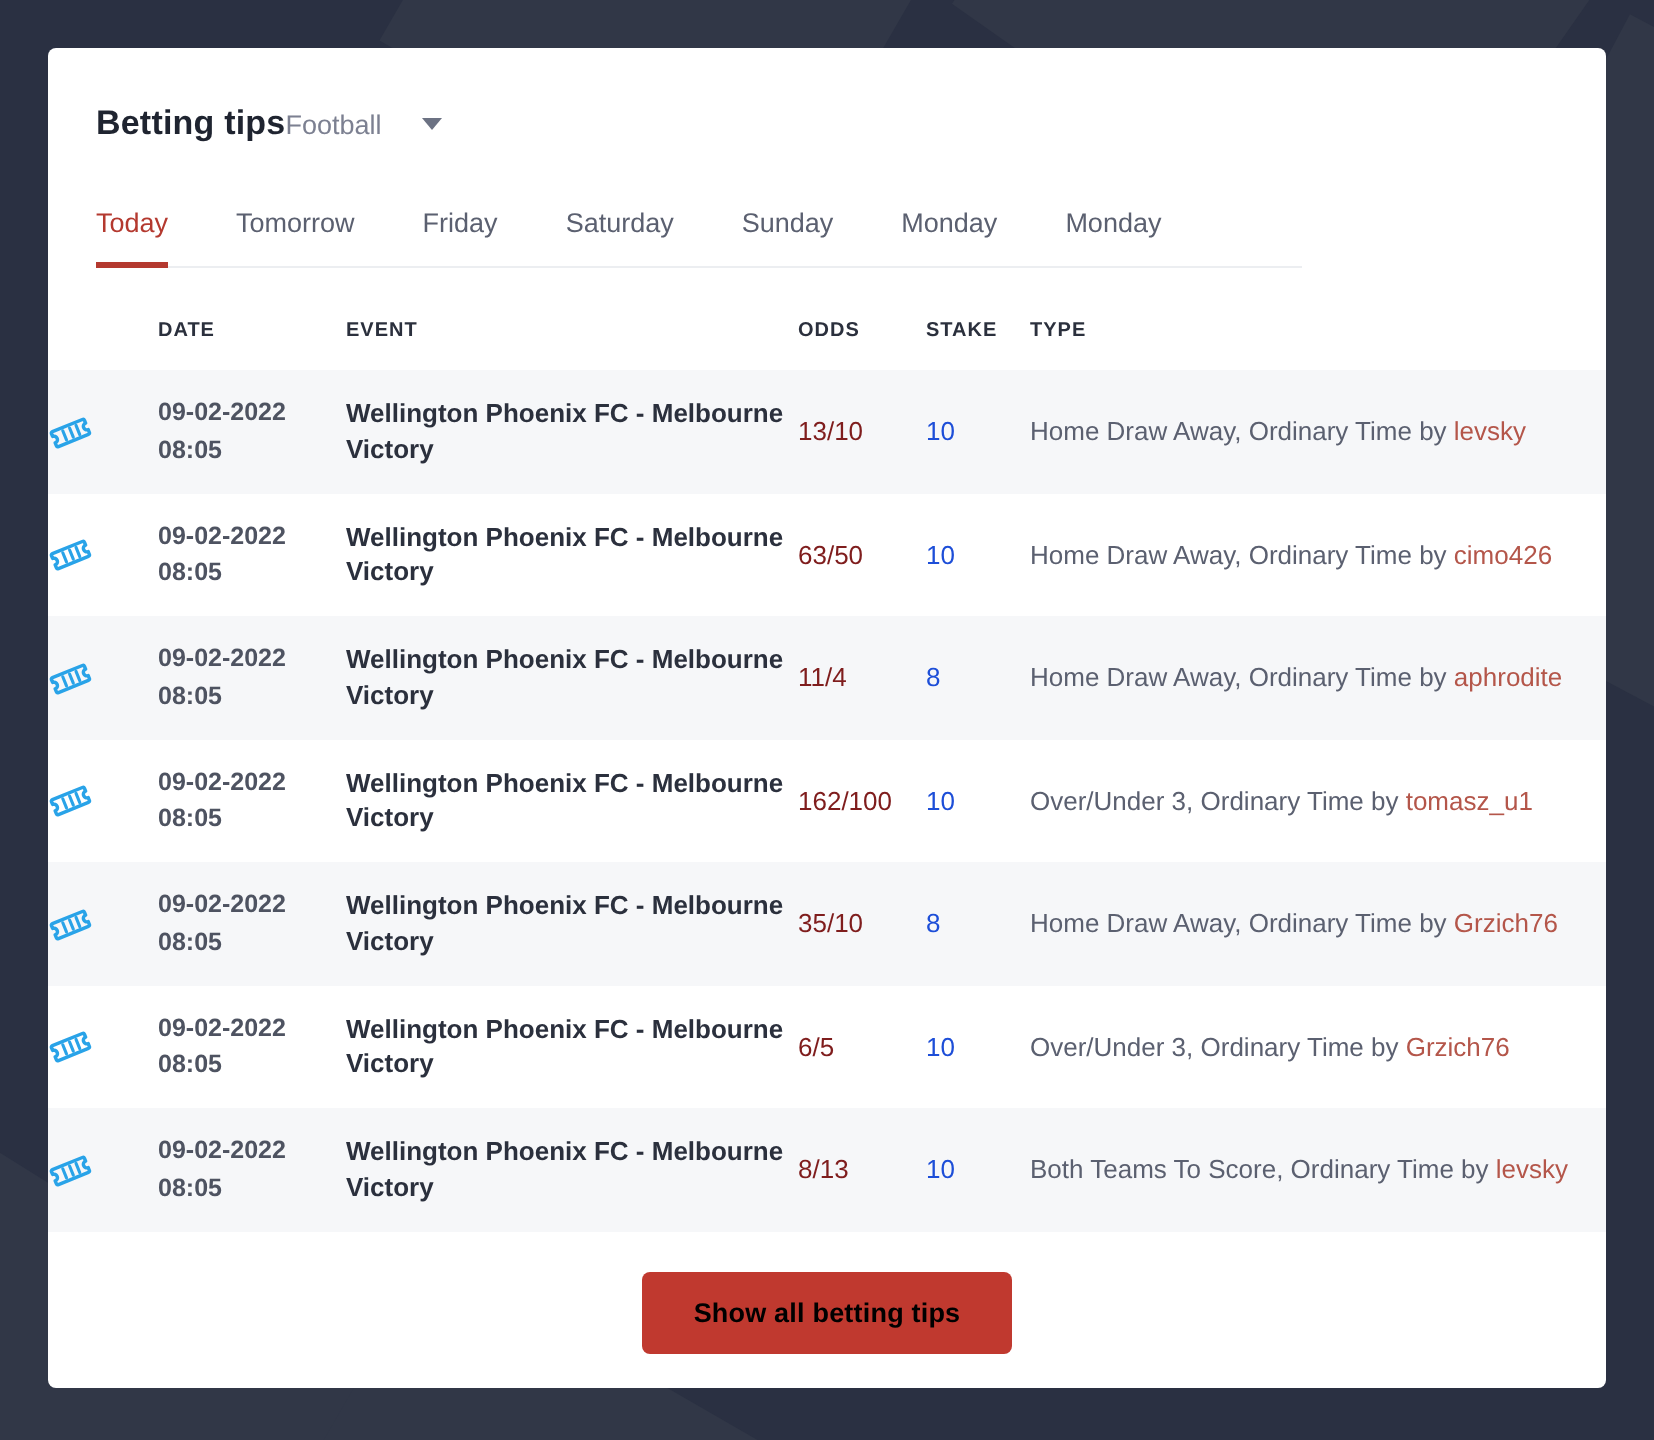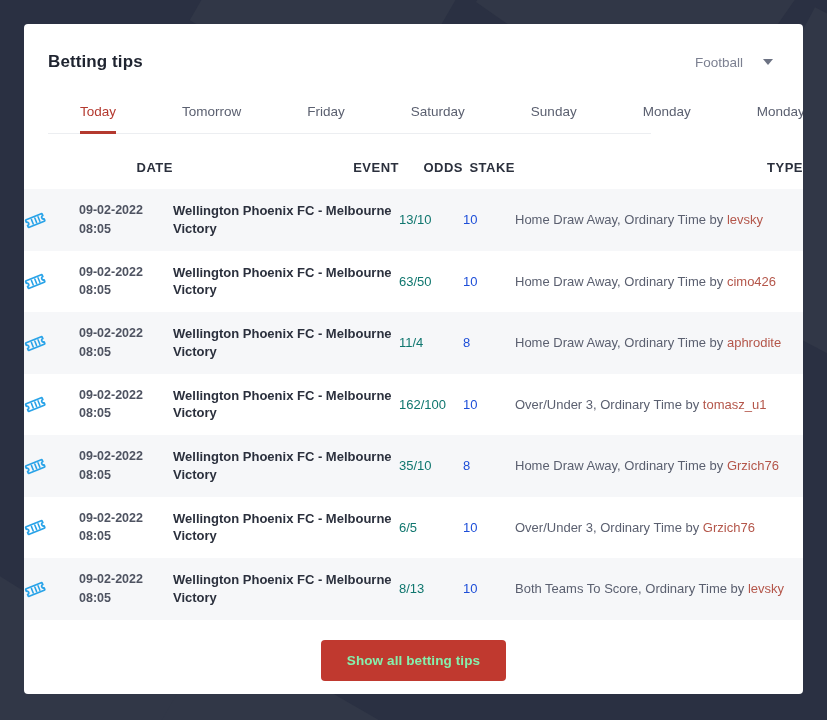--- a/index.html
+++ b/index.html
@@ -62,21 +62,20 @@
     background: #ffffff;
     border-radius: 4px;
     z-index: 1;
     overflow: hidden;
   }
 
   
   #card-header {
     display: flex;
     align-items: center;
-    justify-content: space-between;
     padding: 28px 24px 0 24px;
   }
 
   #page-title {
     font-size: 17px;
     font-weight: bold;
     color: #1f2430;
     letter-spacing: 0.1px;
   }
 
@@ -109,41 +108,40 @@
   }
   .tab {
     font-size: 13.5px;
     color: #5b6070;
     padding: 6px 0 12px 0;
     margin-right: 34px;
     cursor: pointer;
     white-space: nowrap;
     border-bottom: 3px solid transparent;
     margin-bottom: -1px;
-    margin-left: 32px;
   }
   .tab:last-child { margin-right: 0; }
   .tab.active {
     color: #b4392f;
     border-bottom-color: #b4392f;
   }
 
   
   #tips-table {
     width: 100%;
     border-collapse: collapse;
     table-layout: fixed;
     margin-top: 12px;
   }
   #tips-table th {
-    font-size: 13px;
+    font-size: 10px;
     font-weight: bold;
     color: #2b303d;
     letter-spacing: 0.5px;
-    text-align: right;
+    text-align: left;
     padding: 14px 0 14px 0;
     vertical-align: middle;
   }
   #tips-table td {
     vertical-align: middle;
     padding: 12px 0;
   }
 
   .col-icon  { width: 55px; }
   .col-date  { width: 94px; }
@@ -174,21 +172,21 @@
   }
   td.c-event {
     font-size: 13px;
     font-weight: bold;
     color: #2b303d;
     line-height: 1.35;
     padding-right: 18px;
   }
   td.c-odds {
     font-size: 13px;
-    color: #0f766e;
+    color: #7f1d1d;
   }
   td.c-stake {
     font-size: 13px;
     color: #1d4ed8;
   }
   td.c-type {
     font-size: 13px;
     color: #5b6070;
     padding-right: 16px;
     white-space: nowrap;
@@ -199,21 +197,21 @@
   }
 
   
   #card-footer {
     display: flex;
     justify-content: center;
     padding-top: 20px;
   }
   #show-all-btn {
     background: #c0392f;
-    color: #86efac;
+    color: #000000;
     border: none;
     border-radius: 4px;
     font-family: "Liberation Sans", sans-serif;
     font-size: 13.5px;
     font-weight: bold;
     padding: 13px 26px;
     cursor: pointer;
     letter-spacing: 0.1px;
   }
 </style>

